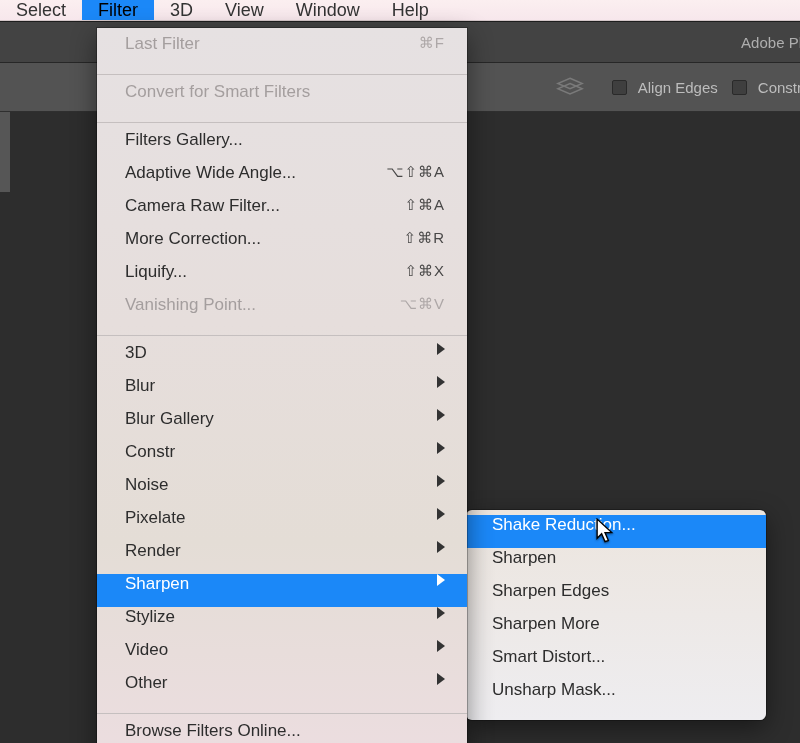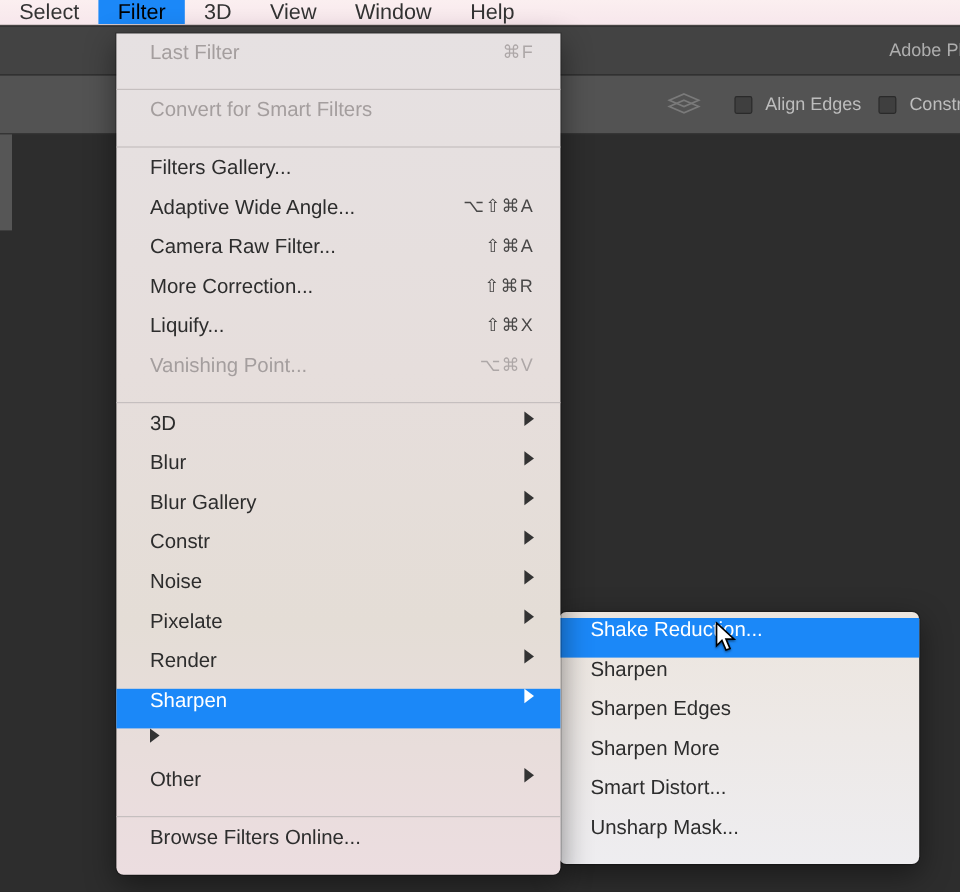--- a/index.html
+++ b/index.html
@@ -277,20 +277,25 @@
   </div>
   <div class="menu-row">
     <span class="label">Render</span>
     <span class="sub-arrow"></span>
   </div>
   <div class="menu-row highlight">
     <span class="label">Sharpen</span>
     <span class="sub-arrow"></span>
   </div>
   <div class="menu-row">
+    <span class="label">Stylize</span>
+    <span class="sub-arrow"></span>
+  </div>
+  <div class="menu-row">
+    <span class="label">Video</span>
     <span class="sub-arrow"></span>
   </div>
   <div class="menu-row">
     <span class="label">Other</span>
     <span class="sub-arrow"></span>
   </div>
 
   <div class="sep"></div>
 
   <div class="menu-row">

